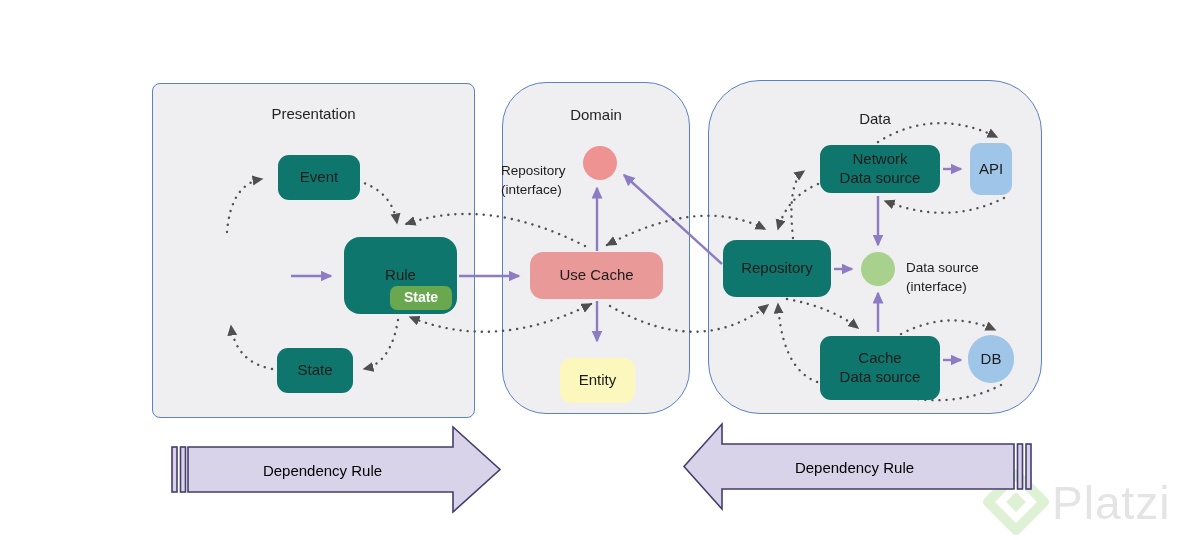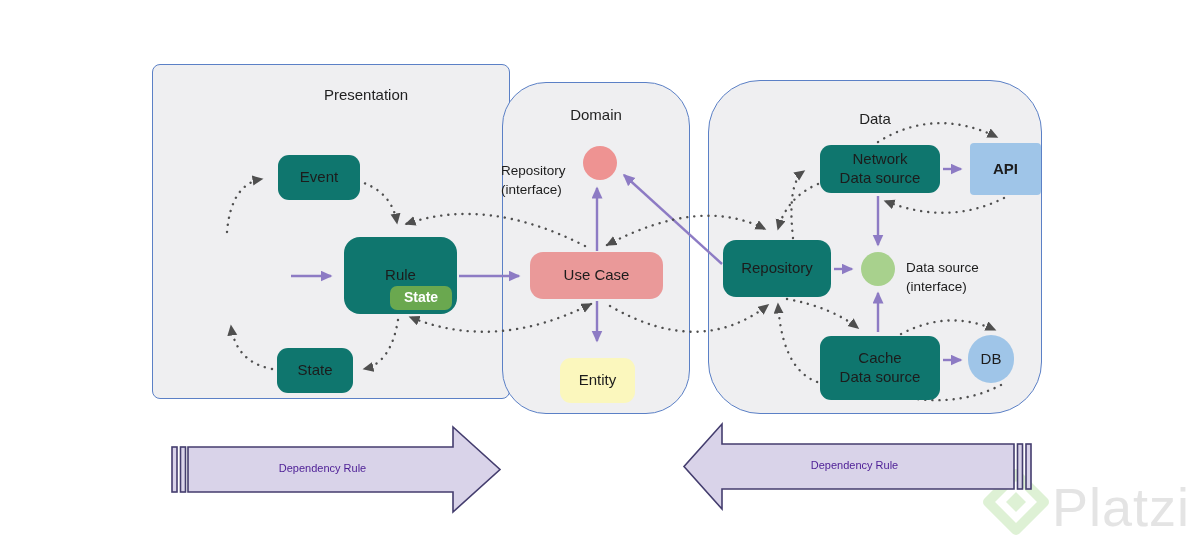--- a/index.html
+++ b/index.html
@@ -1,56 +1,56 @@
 <!DOCTYPE html>
 <html><head>
 <meta charset="utf-8">
 <style>
   html,body{margin:0;padding:0;background:#ffffff;}
   .stage{position:relative;width:1203px;height:540px;background:#ffffff;overflow:hidden;
          font-family:"Liberation Sans",sans-serif;color:#1c1c1c;}
   .layer-svg{position:absolute;left:0;top:0;z-index:2;}
   .container{position:absolute;background:#efeff1;border:1.6px solid #5b80c6;z-index:1;}
-  #c-presentation{left:152px;top:64px;width:321px;height:333px;border-radius:8px;padding-left:35px;}
+  #c-presentation{left:152px;top:83px;width:321px;height:333px;border-radius:8px;}
   #c-domain{left:502px;top:82px;width:186px;height:330px;border-radius:44px;}
   #c-data{left:708px;top:80px;width:332px;height:332px;border-radius:52px;}
   .container-title{position:absolute;width:100%;text-align:center;font-size:15px;color:#1f1f1f;}
   #c-presentation .container-title{top:21px;}
   #c-domain .container-title{top:23px;}
   #c-data .container-title{top:29px;}
   .box{position:absolute;display:flex;align-items:center;justify-content:center;text-align:center;
        font-size:15px;line-height:1.25;z-index:3;color:#1c1c1c;}
   .green{background:#0f766e;}
   .blue{background:#9fc5e8;}
   .red{background:#ea9999;}
   .yellow{background:#fbf7bd;}
   #b-view{left:173px;top:237px;width:115px;height:77px;border-radius:16px;}
   #b-event{left:278px;top:155px;width:82px;height:45px;border-radius:11px;}
   #b-bloc{left:344px;top:237px;width:113px;height:77px;border-radius:16px;}
   #b-state{left:277px;top:348px;width:76px;height:45px;border-radius:11px;}
   #b-usecase{left:530px;top:252px;width:133px;height:47px;border-radius:13px;}
   #b-entity{left:560px;top:350px;width:75px;height:45px;border-radius:11px;margin-top:8px;}
   #b-repository{left:723px;top:240px;width:108px;height:57px;border-radius:13px;}
   #b-network{left:820px;top:145px;width:120px;height:48px;border-radius:11px;}
-  #b-api{left:970px;top:143px;width:71px;height:52px;border-radius:4px;font-weight:bold;}
+  #b-api{left:970px;top:143px;width:42px;height:52px;border-radius:10px;}
   #b-cache{left:820px;top:336px;width:120px;height:64px;border-radius:11px;}
   #b-db{left:968px;top:335px;width:46px;height:48px;border-radius:23px;}
   .badge{position:absolute;right:5px;bottom:4px;width:62px;height:24px;background:#6aa84f;
          color:#ffffff;font-weight:bold;font-size:14px;border-radius:7px;
          display:flex;align-items:center;justify-content:center;}
   .circle{position:absolute;width:34px;height:34px;border-radius:50%;z-index:3;}
   #circ-repo-interface{left:583px;top:146px;background:#ee9392;}
   #circ-ds-interface{left:861px;top:252px;background:#a8d18d;}
   .iface-label{position:absolute;font-size:13.5px;line-height:1.38;color:#1c1c1c;z-index:3;}
   #lbl-repo-interface{left:501px;top:162px;}
   #lbl-ds-interface{left:906px;top:259px;}
-  .dep-label{position:absolute;width:265px;text-align:center;font-size:11px;color:#4c1d95;z-index:3;}
+  .dep-label{position:absolute;width:265px;text-align:center;font-size:15px;color:#000000;z-index:3;}
   #dep-left-label{left:190px;top:462px;}
   #dep-right-label{left:722px;top:459px;}
-  .watermark-text{position:absolute;left:1052px;top:476px;font-size:54px;letter-spacing:1px;
+  .watermark-text{position:absolute;left:1052px;top:476px;font-size:46px;letter-spacing:1px;
                   color:#e4e4e4;z-index:1;}
   .watermark-logo{position:absolute;left:0;top:0;z-index:1;}
 </style>
 </head>
 <body>
 
 <div class="stage">
 
   <div class="container" id="c-presentation">
     <div class="container-title">Presentation</div>
@@ -135,21 +135,21 @@
   <div class="box green" id="b-state">
     <span>State</span>
   </div>
 
   <div class="circle" id="circ-repo-interface"></div>
   <div class="iface-label" id="lbl-repo-interface">
     <div>Repository</div>
     <div>(interface)</div>
   </div>
   <div class="box red" id="b-usecase">
-    <span>Use Case</span>
+    <span>Use Cache</span>
   </div>
   <div class="box yellow" id="b-entity">
     <span>Entity</span>
   </div>
 
   <div class="box green" id="b-repository">
     <span>Repository</span>
   </div>
   <div class="box green" id="b-network">
     <span>

